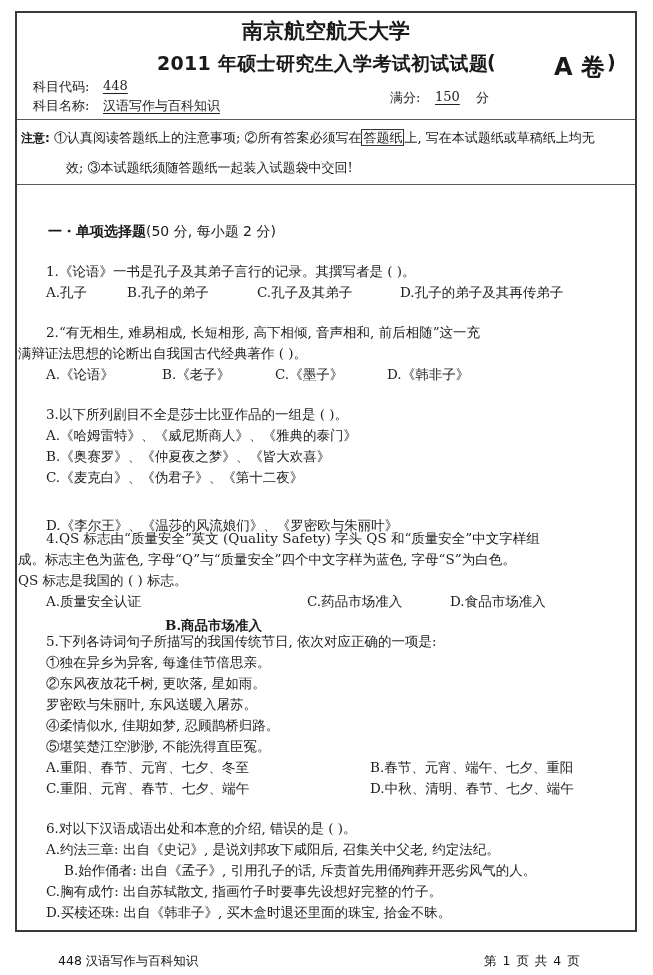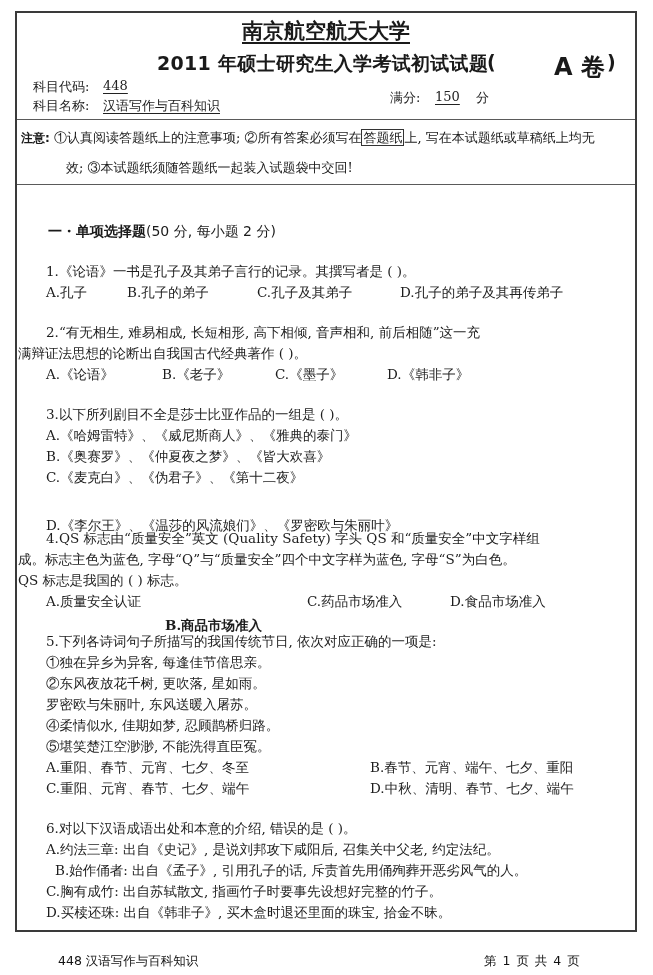--- a/index.html
+++ b/index.html
@@ -34,21 +34,20 @@
     .abs { position: absolute; white-space: nowrap; }
     .uni-title {
       left: 0; right: 0; top: 4px;
       text-align: center;
       font-family: "DejaVu Sans", "Liberation Sans", sans-serif;
       font-size: 21px;
       font-weight: bold;
       letter-spacing: 0px;
     }
     .uni-title span {
-      text-decoration: underline;
       text-underline-offset: 4px;
       text-decoration-thickness: 1.5px;
     }
     .exam-title {
       left: 140px; top: 38px;
       font-family: "DejaVu Sans", "Liberation Sans", sans-serif;
       font-size: 19px;
       font-weight: bold;
       letter-spacing: 0.3px;
     }
@@ -165,20 +164,20 @@
     <div class="q-line" style="left:29px; top:723px;">⑤堪笑楚江空渺渺, 不能洗得直臣冤。</div>
     <div class="q-line" style="left:29px; top:744px;">A.重阳、春节、元宵、七夕、冬至</div>
     <div class="q-line" style="left:353px; top:744px;">B.春节、元宵、端午、七夕、重阳</div>
     <div class="q-line" style="left:29px; top:765px;">C.重阳、元宵、春节、七夕、端午</div>
     <div class="q-line" style="left:353px; top:765px;">D.中秋、清明、春节、七夕、端午</div>
   </div>
 
   <div class="q">
     <div class="q-line" style="left:29px; top:805px;">6.对以下汉语成语出处和本意的介绍, 错误的是 (     )。</div>
     <div class="q-line" style="left:29px; top:826px;">A.约法三章: 出自《史记》, 是说刘邦攻下咸阳后, 召集关中父老, 约定法纪。</div>
-    <div class="q-line" style="left:38px; top:847px;">B.始作俑者: 出自《孟子》, 引用孔子的话, 斥责首先用俑殉葬开恶劣风气的人。</div>
+    <div class="q-line" style="left:47px; top:847px;">B.始作俑者: 出自《孟子》, 引用孔子的话, 斥责首先用俑殉葬开恶劣风气的人。</div>
     <div class="q-line" style="left:29px; top:868px;">C.胸有成竹: 出自苏轼散文, 指画竹子时要事先设想好完整的竹子。</div>
     <div class="q-line" style="left:29px; top:889px;">D.买椟还珠: 出自《韩非子》, 买木盒时退还里面的珠宝, 拾金不昧。</div>
   </div>
 </div>
 
 <div class="abs footer" style="left:58px; top:953px;">448 汉语写作与百科知识</div>
 <div class="abs footer" style="left:484px; top:953px; letter-spacing:1px;">第 1 页 共 4 页</div>
 
 </body></html>

